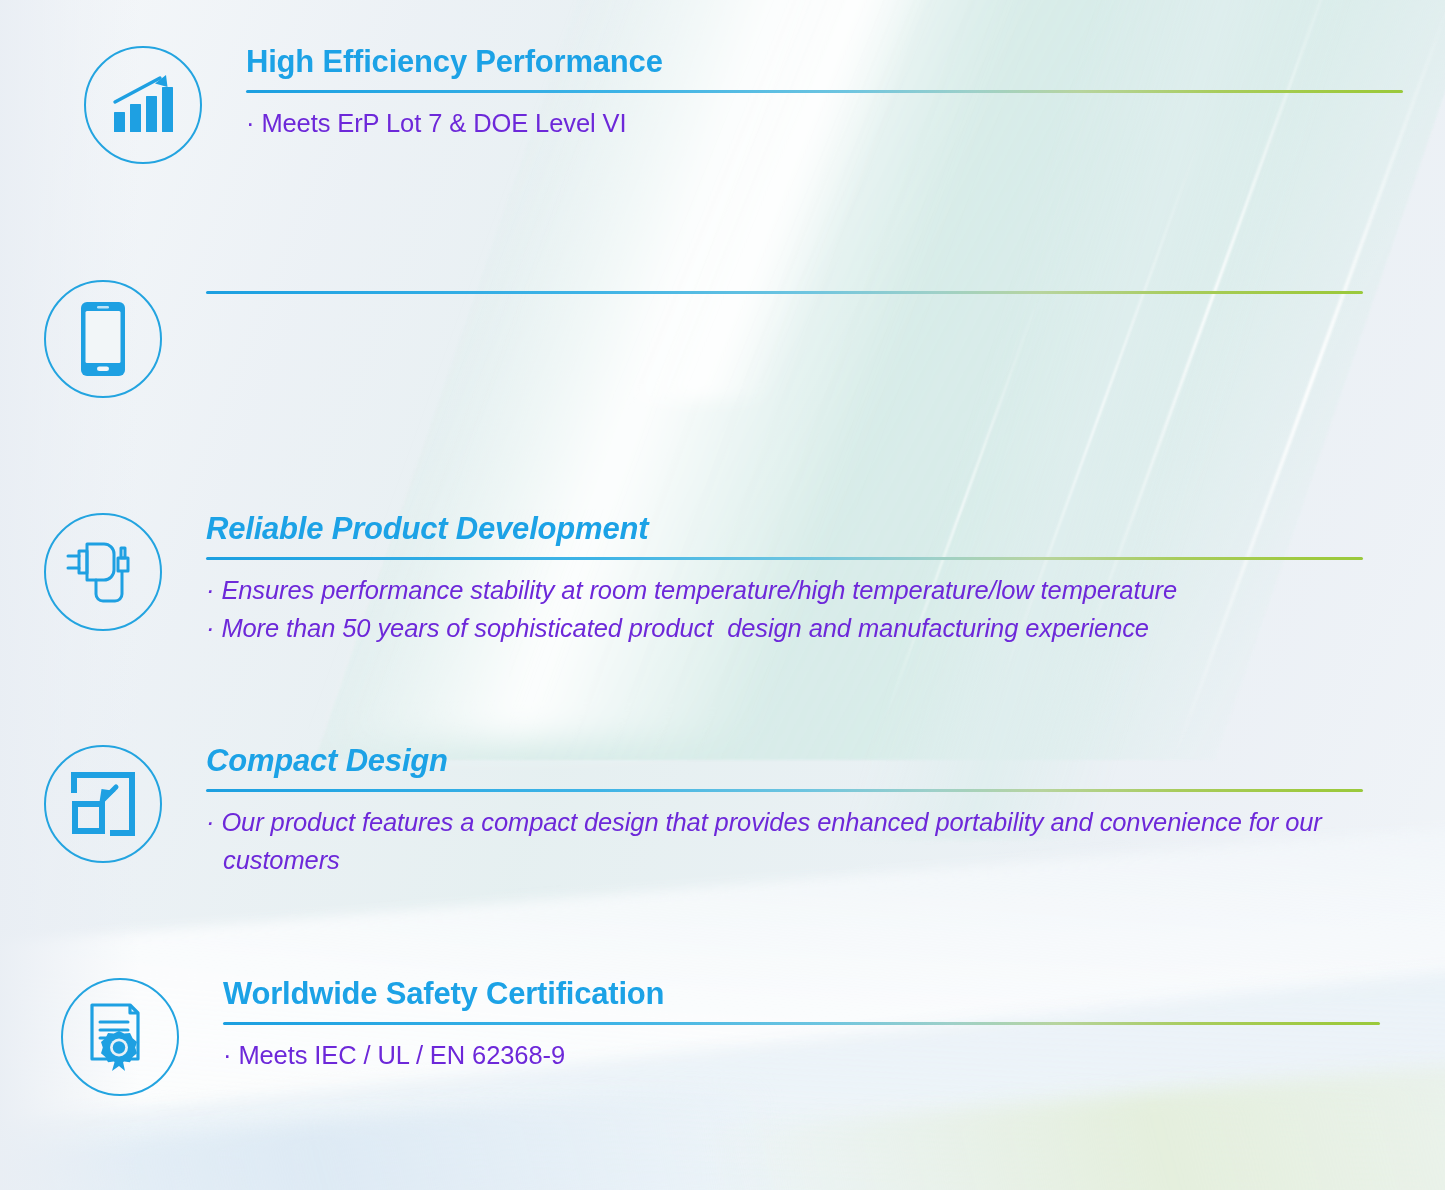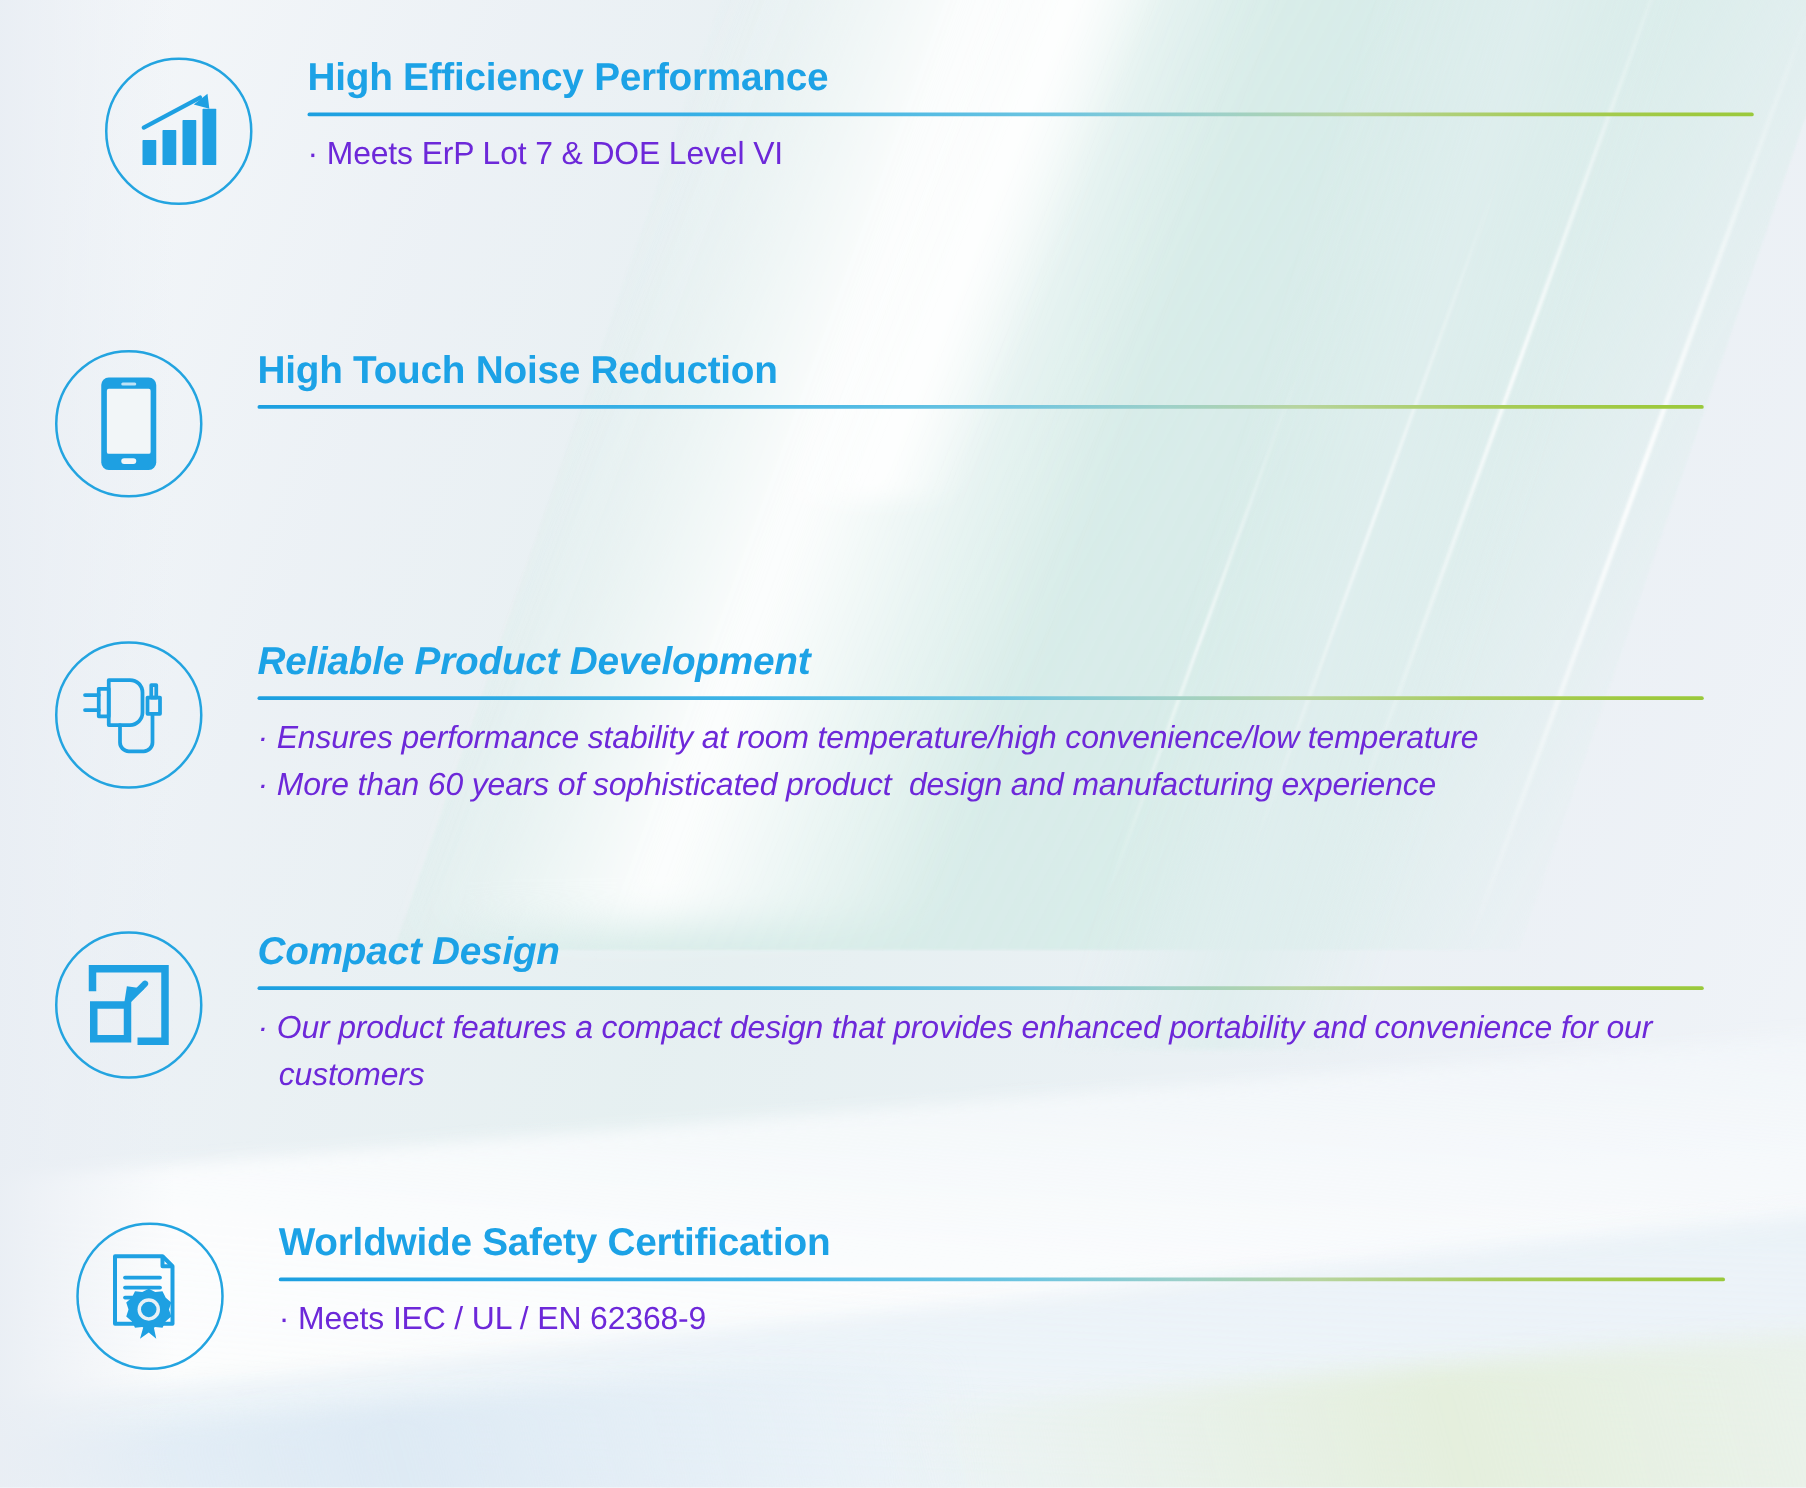--- a/index.html
+++ b/index.html
@@ -265,21 +265,20 @@
             <svg width="46" height="76" viewBox="0 0 46 76">
               <rect x="1" y="1" width="44" height="74" rx="6" fill="#1ea0e2"></rect>
               <rect x="5.5" y="10" width="35" height="52" rx="1.5" fill="#f2f6f8"></rect>
               <rect x="17" y="5" width="12" height="2.4" rx="1.2" fill="#bfe3f6"></rect>
               <rect x="17" y="65.5" width="12" height="4.6" rx="2.3" fill="#f2f6f8"></rect>
             </svg>
           </span>
         </div>
       </div>
       <div class="feature-body">
-        <div class="feature-title">High Touch Noise Reduction</div>
         <div class="feature-divider"></div>
       </div>
     </div>
 
     <div class="feature" style="top:513px;font-style:italic;">
       <div class="feature-icon-wrap">
         <div class="icon-circle">
           <span>
             <svg width="78" height="72" viewBox="0 0 78 72">
               <g fill="none" stroke="#1ea0e2" stroke-width="3" stroke-linecap="round" stroke-linejoin="round">
@@ -297,22 +296,22 @@
                 <path d="M57 12 h4 v10 h-4 z"></path>
               </g>
             </svg>
           </span>
         </div>
       </div>
       <div class="feature-body">
         <div class="feature-title">Reliable Product Development</div>
         <div class="feature-divider"></div>
         <div class="feature-lines">
-          <div class="feature-line">· Ensures performance stability at room temperature/high convenience/low temperature</div>
-          <div class="feature-line">· More than 60 years of sophisticated product  design and manufacturing experience</div>
+          <div class="feature-line">· Ensures performance stability at room temperature/high temperature/low temperature</div>
+          <div class="feature-line">· More than 50 years of sophisticated product  design and manufacturing experience</div>
         </div>
       </div>
     </div>
 
     <div class="feature" style="top:745px;font-style:italic;">
       <div class="feature-icon-wrap">
         <div class="icon-circle">
           <span>
             <svg width="66" height="66" viewBox="0 0 66 66">
               <g fill="none" stroke="#1ea0e2" stroke-width="6">

